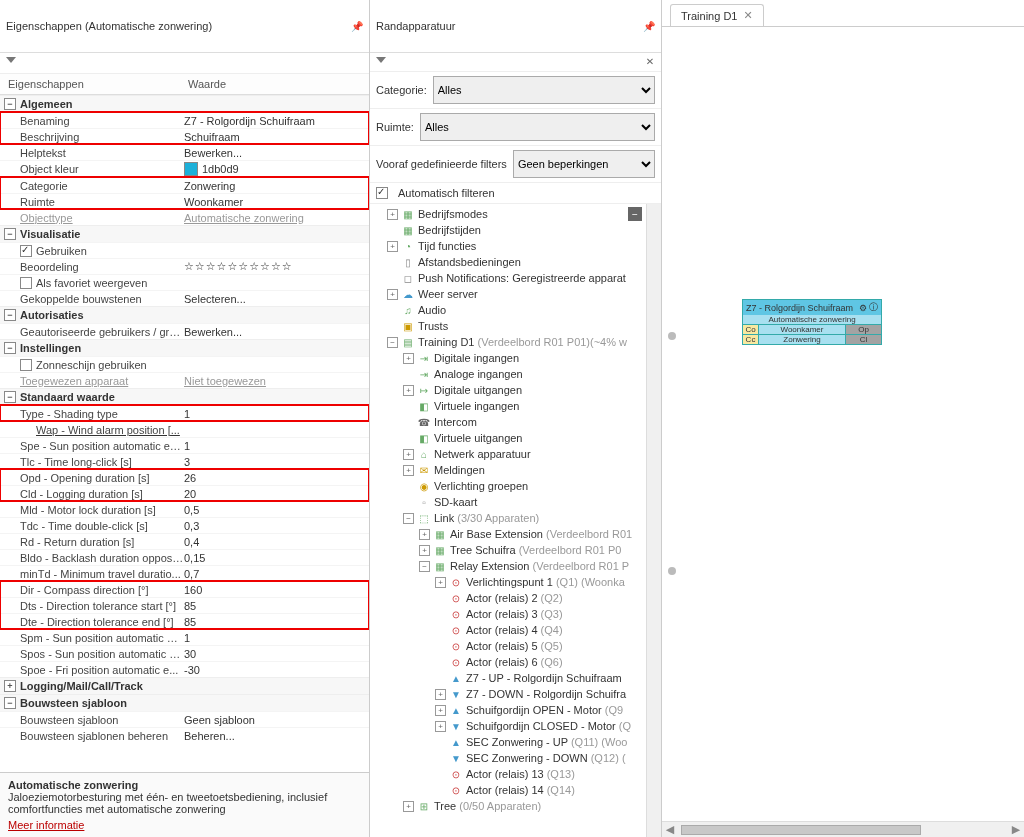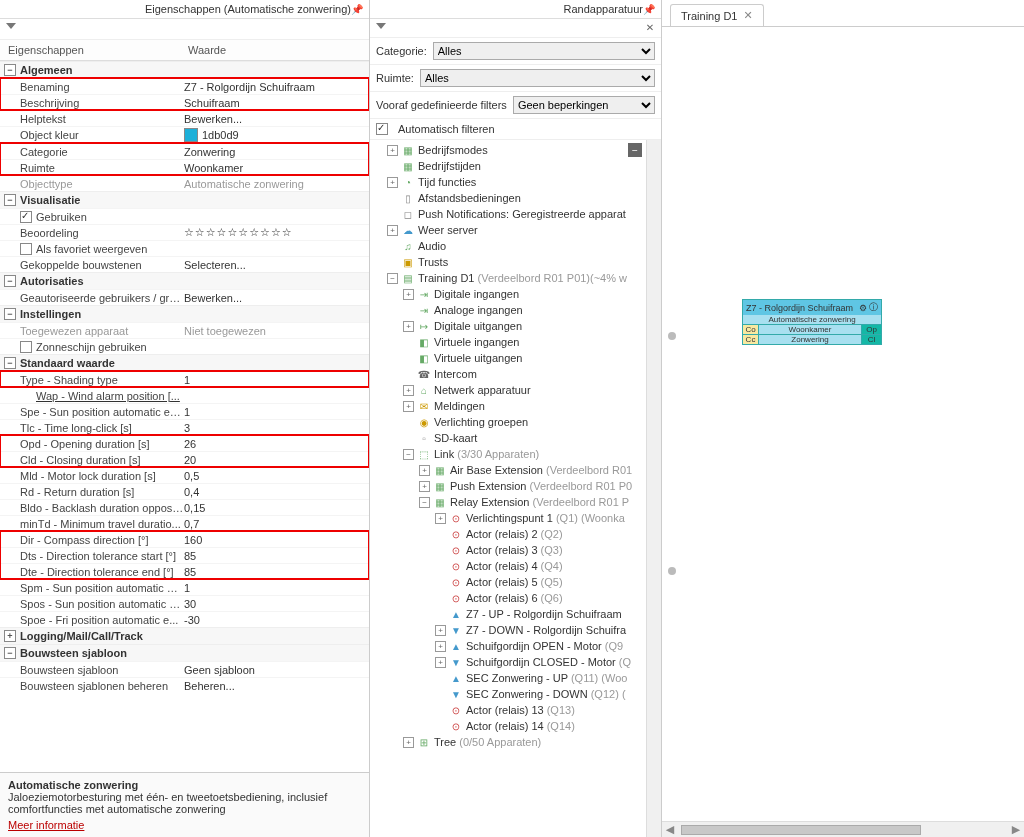--- a/index.html
+++ b/index.html
@@ -2,52 +2,52 @@
 <html><head>
 <meta charset="utf-8">
 <style>
   * { box-sizing: border-box; margin: 0; padding: 0; }
   body { font-family: "Segoe UI", Tahoma, sans-serif; font-size: 11px; color: #333; background: #fff; overflow: hidden; width: 1024px; height: 837px; }
   .app { display: flex; height: 837px; }
   .panel { border-right: 1px solid #ccc; display: flex; flex-direction: column; background: #fff; }
   .panel-left { width: 370px; }
   .panel-mid { width: 292px; }
   .panel-right { flex: 1; display: flex; flex-direction: column; }
-  .panel-header { display: flex; align-items: center; justify-content: flex-end; padding: 3px 6px; border-bottom: 1px solid #ddd; font-size: 11px; }
+  .panel-header { display: flex; align-items: center; justify-content: space-between; padding: 20px 6px; border-bottom: 1px solid #ddd; font-size: 11px; }
   .filter-row { padding: 2px 4px; border-bottom: 1px solid #eee; }
   .filter-icon { width: 14px; height: 14px; display: inline-block; position: relative;}
   .filter-icon::before { content: ""; position: absolute; left:2px; top:2px; border-top:6px solid #777; border-left:5px solid transparent; border-right:5px solid transparent;}
   .pin-icon { width: 12px; height: 12px; display: inline-block; }
   .pin-icon::before { content: "📌"; font-size: 10px; }
   .close-icon { width: 14px; height: 14px; display: inline-block; text-align: center; line-height: 12px; color: #666; cursor: pointer; }
   .close-icon::before { content: "✕"; font-size: 10px; }
   .cols-header { display: flex; border-bottom: 1px solid #ddd; background:#fdfdfd; }
   .cols-header div { padding: 4px 8px; color:#555; }
   .col-label { width: 180px; }
   .col-value { flex: 1; }
   .prop-body { flex: 1; overflow-y: auto; }
   .group-row { display: flex; align-items: center; padding: 2px 4px; font-weight: bold; color: #333; background: #f7f7f7; border-top:1px solid #eee;}
   .expander { width: 12px; height: 12px; border: 1px solid #888; display: inline-flex; align-items: center; justify-content: center; margin-right: 4px; font-size: 9px; line-height: 1; cursor: pointer; background:#fff; color:#555;}
   .prop-row { display: flex; align-items: center; padding: 1px 0 1px 20px; border-top:1px solid #f4f4f4; min-height:16px;}
   .prop-row .plabel { width: 164px; white-space: nowrap; overflow: hidden; text-overflow: ellipsis; color:#444;}
   .prop-row .pvalue { flex: 1; color: #333; display:flex; align-items:center; gap:4px;}
-  .grayed { color: #999 !important; }
+  .grayed { color: #999 !important; text-decoration: underline; }
   .link { color: #0066cc; cursor: pointer; }
   .checkbox { width: 12px; height: 12px; border: 1px solid #888; display: inline-block; margin-right: 4px; background:#fff; position:relative;}
   .checkbox.checked::after { content: "✓"; position: absolute; top: -2px; left: 0; font-size: 10px; color: #333; }
   .color-swatch { width: 14px; height: 14px; display:inline-block; border:1px solid #888; background:#1db0d9; }
   .stars { color: #ccc; letter-spacing: 1px; }
   .highlight-red { outline: 2px solid #e00; outline-offset: -1px; }
   .info-footer { padding: 6px 8px; border-top: 1px solid #ccc; background:#fafafa; font-size:11px;}
   .info-footer .title { font-weight: bold; }
   .info-footer .more { color:#b00; text-decoration: underline; cursor:pointer; display:inline-block; margin-top:4px;}
   
   .mid-toolbar { padding: 4px 6px; border-bottom:1px solid #eee; display:flex; align-items:center; gap:6px;}
   .mid-toolbar label { white-space:nowrap; }
-  .mid-toolbar select { flex:1; font-size:11px; height:18px; border:1px solid #aaa;}
+  .mid-toolbar select { flex:1; font-size:11px; height:28px; border:1px solid #aaa;}
   .tree-body { flex:1; overflow:auto; position:relative; padding:2px 0 2px 2px;}
   .tree-row { display:flex; align-items:center; white-space:nowrap; padding:1px 0; gap:3px;}
   .tree-exp { width:11px; height:11px; border:1px solid #999; display:inline-flex; align-items:center; justify-content:center; font-size:8px; color:#666; background:#fff; cursor:pointer;}
   .tree-exp.empty { border:none; }
   .tree-icon { width:14px; height:14px; display:inline-flex; align-items:center; justify-content:center; font-size:10px;}
   .tree-icon.cat::before { content:"▦"; color:#6a6; }
   .tree-icon.clock::before { content:"◔"; color:#6a6;}
   .tree-icon.remote::before { content:"▯"; color:#888;}
   .tree-icon.bell::before { content:"◻"; color:#888;}
   .tree-icon.weather::before { content:"☁"; color:#49c;}
@@ -77,21 +77,21 @@
   .tab { padding:4px 10px; border:1px solid #ccc; border-bottom:none; border-radius:3px 3px 0 0; background:#fff; display:flex; align-items:center; gap:6px; font-size:11px;}
   .tab .close { color:#888; cursor:pointer;}
   .canvas { flex:1; position:relative; background-image: radial-gradient(#ccc 0.5px, transparent 0.5px); background-size: 6px 6px; overflow:auto;}
   .block { position:absolute; left:80px; top:272px; width:140px; border:1px solid #3aa; background:#8dd6ee; font-size:9px;}
   .block-title { background:#5fc6e4; padding:1px 3px; display:flex; align-items:center; gap:2px; white-space:nowrap; overflow:hidden;}
   .block-title .gear { margin-left:auto; font-size:9px; cursor:pointer;}
   .block-sub { text-align:center; font-size:8px; color:#333; padding:0 2px; background:#a8e0f0;}
   .block-row { display:flex; font-size:8px;}
   .block-row .l { width:16px; background:#f8e9a0; border-right:1px solid #3aa; border-top:1px solid #3aa; text-align:center;}
   .block-row .m { flex:1; text-align:center; border-top:1px solid #3aa; background:#a8e0f0;}
-  .block-row .r { width:20px; background:#14b8a6; border-left:1px solid #3aa; border-top:1px solid #3aa; text-align:center;}
+  .block-row .r { width:36px; background:#a3a3a3; border-left:1px solid #3aa; border-top:1px solid #3aa; text-align:center;}
   .port { position:absolute; width:8px; height:8px; border-radius:50%; background:#bbb;}
   .port.p1 { left:6px; top:305px;}
   .port.p2 { left:6px; top:540px;}
   .hscroll { height:16px; background:#f0f0f0; border-top:1px solid #ddd; display:flex; align-items:center;}
   .hscroll .thumb { height:10px; background:#c8c8c8; border:1px solid #aaa; margin-left:3px; width:240px;}
   .hscroll .arrow { width:16px; text-align:center; color:#888; cursor:pointer;}
 </style>
 </head>
 <body>
 
@@ -177,26 +177,26 @@
       <div class="prop-row">
           <span class="plabel">Geautoriseerde gebruikers / groe...</span>
           <span class="pvalue">Bewerken...</span>
         </div>
 
       <div class="group-row">
           <span class="expander">−</span>
           <span>Instellingen</span>
         </div>
       <div class="prop-row">
+          <span class="checkbox"></span>
+          <span class="plabel" style="width:auto">Zonneschijn gebruiken</span>
+        </div>
+      <div class="prop-row">
           <span class="plabel grayed">Toegewezen apparaat</span>
           <span class="pvalue grayed">Niet toegewezen</span>
-        </div>
-      <div class="prop-row">
-          <span class="checkbox"></span>
-          <span class="plabel" style="width:auto">Zonneschijn gebruiken</span>
         </div>
 
       <div class="group-row">
           <span class="expander">−</span>
           <span>Standaard waarde</span>
         </div>
       <div class="prop-row highlight-red">
           <span class="plabel">Type - Shading type</span>
           <span class="pvalue">1</span>
         </div>
@@ -211,27 +211,31 @@
       <div class="prop-row">
           <span class="plabel">Tlc - Time long-click [s]</span>
           <span class="pvalue">3</span>
         </div>
       <div class="highlight-red">
         <div class="prop-row">
             <span class="plabel">Opd - Opening duration [s]</span>
             <span class="pvalue">26</span>
           </div>
         <div class="prop-row">
-            <span class="plabel">Cld - Closing duration [s]</span>
+            <span class="plabel">Cld - Logging duration [s]</span>
             <span class="pvalue">20</span>
           </div>
       </div>
       <div class="prop-row">
           <span class="plabel">Mld - Motor lock duration [s]</span>
           <span class="pvalue">0,5</span>
+        </div>
+      <div class="prop-row">
+          <span class="plabel">Tdc - Time double-click [s]</span>
+          <span class="pvalue">0,3</span>
         </div>
       <div class="prop-row">
           <span class="plabel">Rd - Return duration [s]</span>
           <span class="pvalue">0,4</span>
         </div>
       <div class="prop-row">
           <span class="plabel">Bldo - Backlash duration opposit...</span>
           <span class="pvalue">0,15</span>
         </div>
       <div class="prop-row">
@@ -386,27 +390,27 @@
             <span class="tree-icon io-out"></span>
             <span class="tree-label">Digitale uitgangen</span>
           </div>
       <div class="tree-row">
             <span class="ind" style="width:42px"></span>
             <span class="tree-icon virt"></span>
             <span class="tree-label">Virtuele ingangen</span>
           </div>
       <div class="tree-row">
             <span class="ind" style="width:42px"></span>
+            <span class="tree-icon inter"></span>
+            <span class="tree-label">Intercom</span>
+          </div>
+      <div class="tree-row">
+            <span class="ind" style="width:42px"></span>
             <span class="tree-icon virt"></span>
             <span class="tree-label">Virtuele uitgangen</span>
-          </div>
-      <div class="tree-row">
-            <span class="ind" style="width:42px"></span>
-            <span class="tree-icon inter"></span>
-            <span class="tree-label">Intercom</span>
           </div>
       <div class="tree-row">
             <span class="ind" style="width:28px"></span>
             <span class="tree-exp">+</span>
             <span class="tree-icon net"></span>
             <span class="tree-label">Netwerk apparatuur</span>
           </div>
       <div class="tree-row">
             <span class="ind" style="width:28px"></span>
             <span class="tree-exp">+</span>
@@ -432,21 +436,21 @@
       <div class="tree-row">
             <span class="ind" style="width:44px"></span>
             <span class="tree-exp">+</span>
             <span class="tree-icon ext"></span>
             <span class="tree-label"><span>Air Base Extension</span> <span class="dim">(Verdeelbord R01</span></span>
           </div>
       <div class="tree-row">
             <span class="ind" style="width:44px"></span>
             <span class="tree-exp">+</span>
             <span class="tree-icon ext"></span>
-            <span class="tree-label"><span>Push Extension</span> <span class="dim">(Verdeelbord R01 P0</span></span>
+            <span class="tree-label"><span>Tree Schuifra</span> <span class="dim">(Verdeelbord R01 P0</span></span>
           </div>
       <div class="tree-row">
             <span class="ind" style="width:44px"></span>
             <span class="tree-exp">−</span>
             <span class="tree-icon ext"></span>
             <span class="tree-label"><span>Relay Extension</span> <span class="dim">(Verdeelbord R01 P</span></span>
           </div>
       <div class="tree-row">
             <span class="ind" style="width:60px"></span>
             <span class="tree-exp">+</span>

